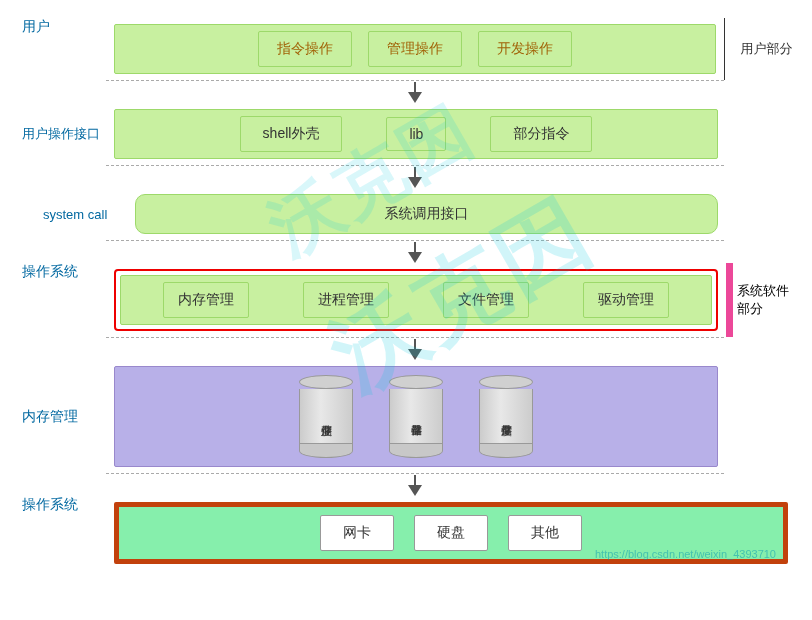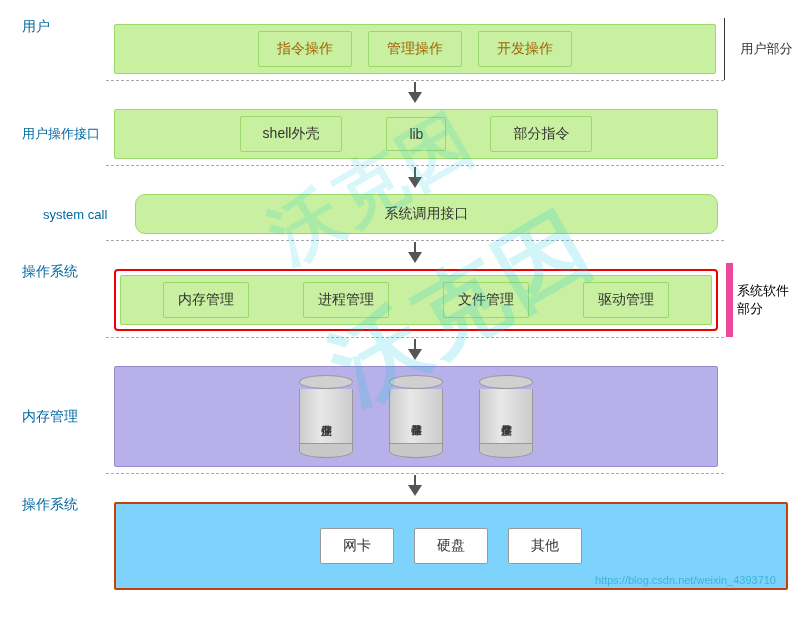--- a/index.html
+++ b/index.html
@@ -269,23 +269,23 @@
       writing-mode: vertical-rl;
       text-orientation: mixed;
       position: absolute;
       top: 50%;
       left: 50%;
       transform: translate(-50%, -50%);
     }
 
     
     .hw-box {
-      background: #7dd3fc;
-      border: 2px solid #c2410c;
-      padding: 16px;
+      background: #86efac;
+      border: 5px solid #c2410c;
+      padding: 0;
       display: flex;
       flex-direction: row;
       align-items: center;
       justify-content: center;
       border-radius: 2px;
       width: 100%;
     }
 
     .hw-inner-box {
       background: #fff;

